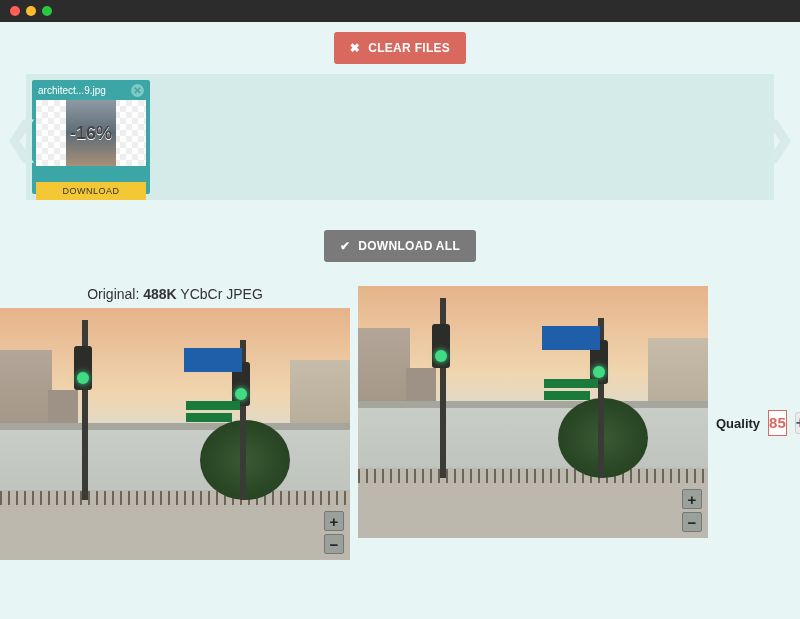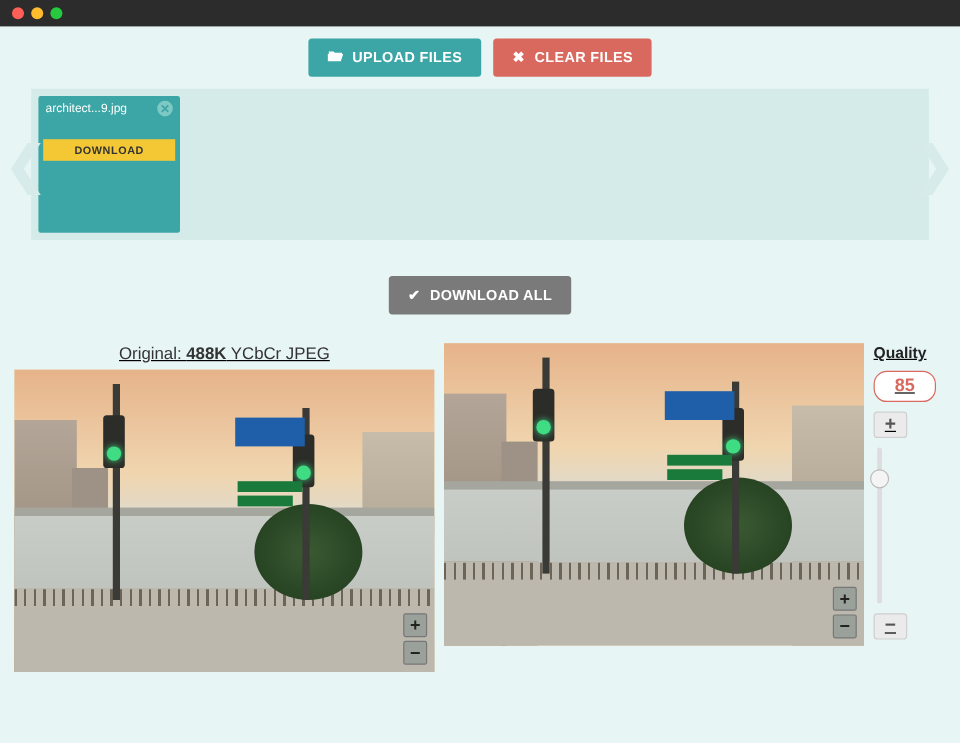--- a/index.html
+++ b/index.html
@@ -124,39 +124,38 @@
     position:absolute;
     font-size: 18px;
     font-weight: 800;
     color: #444;
     text-shadow: 0 1px 0 #fff;
   }
   .thumb-dl {
     background: #f4c835;
     color: #333;
     font-size: 9px;
-    font-weight: 700;
+    font-weight: 400;
     text-align: center;
     padding: 4px 0;
     margin-top: 16px;
     cursor:pointer;
     letter-spacing:0.5px;
   }
 
   .dl-all {
     display:flex;justify-content:center;
     padding: 30px 0 24px 0;
   }
 
   .compare {
     display: grid;
     grid-template-columns: 350px 350px 70px;
     gap: 8px;
-    padding: 0 12px;
-    text-decoration: underline;
+    padding: 0 0;
   }
   .col h4 {
     text-align:center;
     font-size: 14px;
     font-weight: 400;
     color: #333;
     margin-bottom: 6px;
   }
   .col h4 b { font-weight: 700; }
   .img-box {
@@ -198,26 +197,26 @@
   }
   .zoom-btn{
     width:20px;height:20px;background:#9aa09a;color:#222;
     border:1px solid #777;border-radius:2px;
     font-size:15px;font-weight:700;
     display:flex;align-items:center;justify-content:center;
     cursor:pointer;
   }
 
   .quality-col{
-    display:flex;flex-direction:column;align-items:flex-start;gap:8px;
+    display:flex;flex-direction:row;align-items:center;gap:8px;
     padding-top:0;
   }
   .quality-col h5{font-size:13px;font-weight:700;color:#222;}
   .q-val{
-    width:52px;height:26px;border:1px solid #d9695f;border-radius:11px;
+    width:52px;height:26px;border:1px solid #d9695f;border-radius:0;
     color:#d9695f;font-weight:700;font-size:15px;text-align:center;line-height:24px;
     background:#fff;
   }
   .stepper{
     width:28px;height:22px;background:#ebebeb;border:1px solid #cfcfcf;border-radius:3px;
     font-size:16px;font-weight:700;color:#555;
     display:flex;align-items:center;justify-content:center;cursor:pointer;
   }
   .slider{
     width:10px;height:130px;position:relative;
@@ -236,42 +235,38 @@
 </head>
 <body>
 
 <div class="titlebar">
   <div class="dot red"></div>
   <div class="dot yellow"></div>
   <div class="dot green"></div>
 </div>
 
 <div class="toolbar">
-  <button class="btn btn-teal">
-    <span class="icon">
-      <svg width="13" height="11" viewBox="0 0 13 11">
-          <path fill="#fff" d="M1 2h4l1 1h6v1H1zM0 4h11l2 0-2 6H0z"></path>
-        </svg>
-    </span>
-    <span>UPLOAD FILES</span>
-  </button>
   <button class="btn btn-red">
     <span class="icon">✖</span>
     <span>CLEAR FILES</span>
   </button>
 </div>
 
 <div class="queue-wrap">
   <div class="arrow left">❮</div>
   <div class="arrow right">❯</div>
   <div class="queue">
     <div class="thumb-card">
       <div class="thumb-header">
         <span>architect...9.jpg</span>
         <span class="thumb-close">✕</span>
+      </div>
+      <div class="thumb-body">
+        <div class="thumb-inner"></div>
+        <span class="thumb-pct">-16%</span>
       </div>
       <div class="thumb-dl">DOWNLOAD</div>
     </div>
   </div>
 </div>
 
 <div class="dl-all">
   <button class="btn btn-gray">
     <span class="icon">✔</span>
     <span>DOWNLOAD ALL</span>

